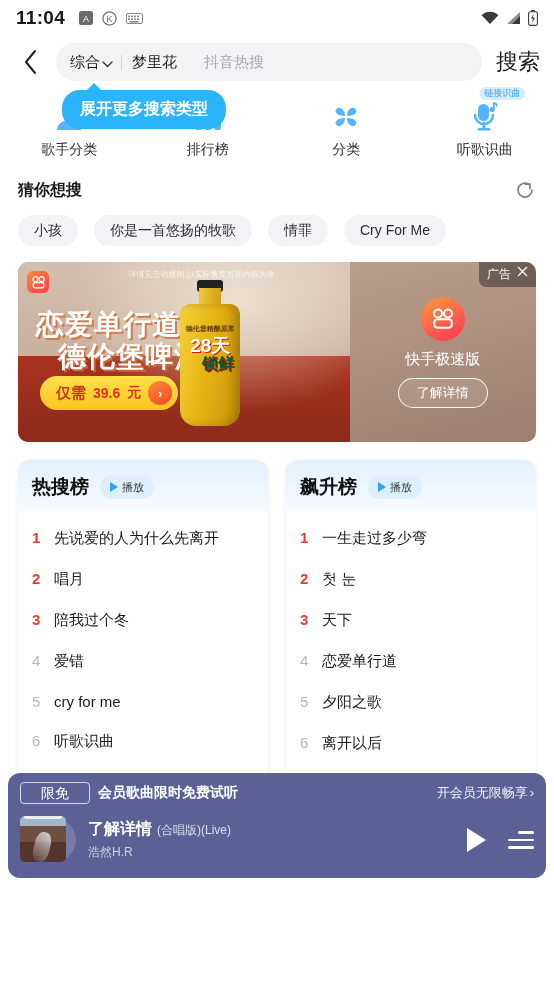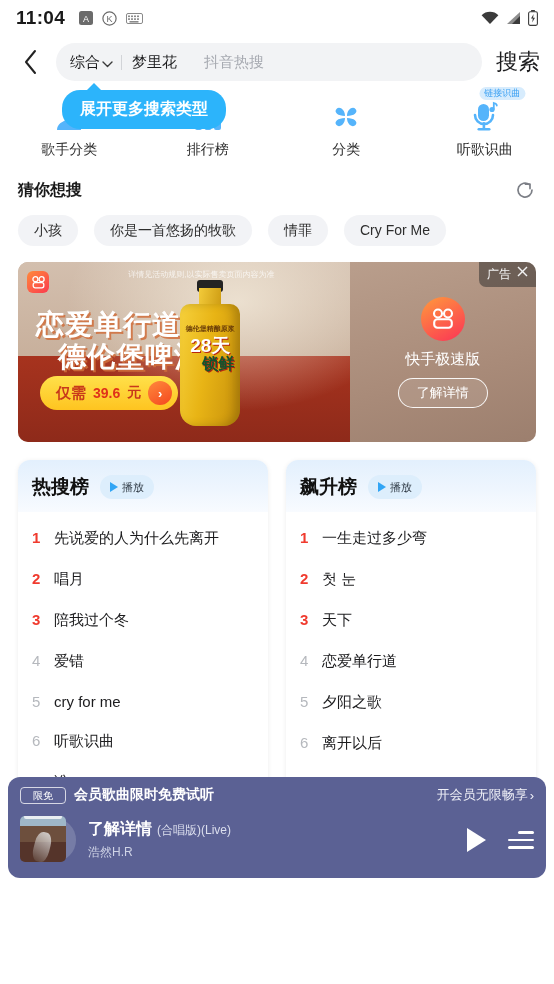--- a/index.html
+++ b/index.html
@@ -208,21 +208,21 @@
   
   .player {
     position: absolute; left: 8px; right: 8px; bottom: 6px;
     background: #5b6194; border-radius: 12px; overflow: hidden;
   }
   .promo {
     display: flex; align-items: center; padding: 9px 12px 6px 12px; gap: 8px;
   }
   .promo-badge {
     border: 1px solid rgba(255,255,255,.75); border-radius: 4px;
-    font-size: 10px; color: #fff; padding: 1px 12px; line-height: 1.3;
+    font-size: 14px; color: #fff; padding: 1px 20px; line-height: 1.3;
   }
   .promo-text { font-size: 14px; color: #fff; font-weight: 600; }
   .promo-spacer { flex: 1; }
   .promo-link { font-size: 13px; color: #f0f1f8; display: flex; align-items: center; gap: 2px; }
   .nowplaying { display: flex; align-items: center; padding: 4px 12px 12px 12px; gap: 12px; }
   .art-wrap { position: relative; width: 56px; height: 52px; flex: none; }
   .vinyl {
     position: absolute; right: 0; top: 4px; width: 44px; height: 44px; border-radius: 50%;
     background: radial-gradient(circle at 50% 50%, #8d93b8 0 30%, #767ca6 31% 100%);
   }

